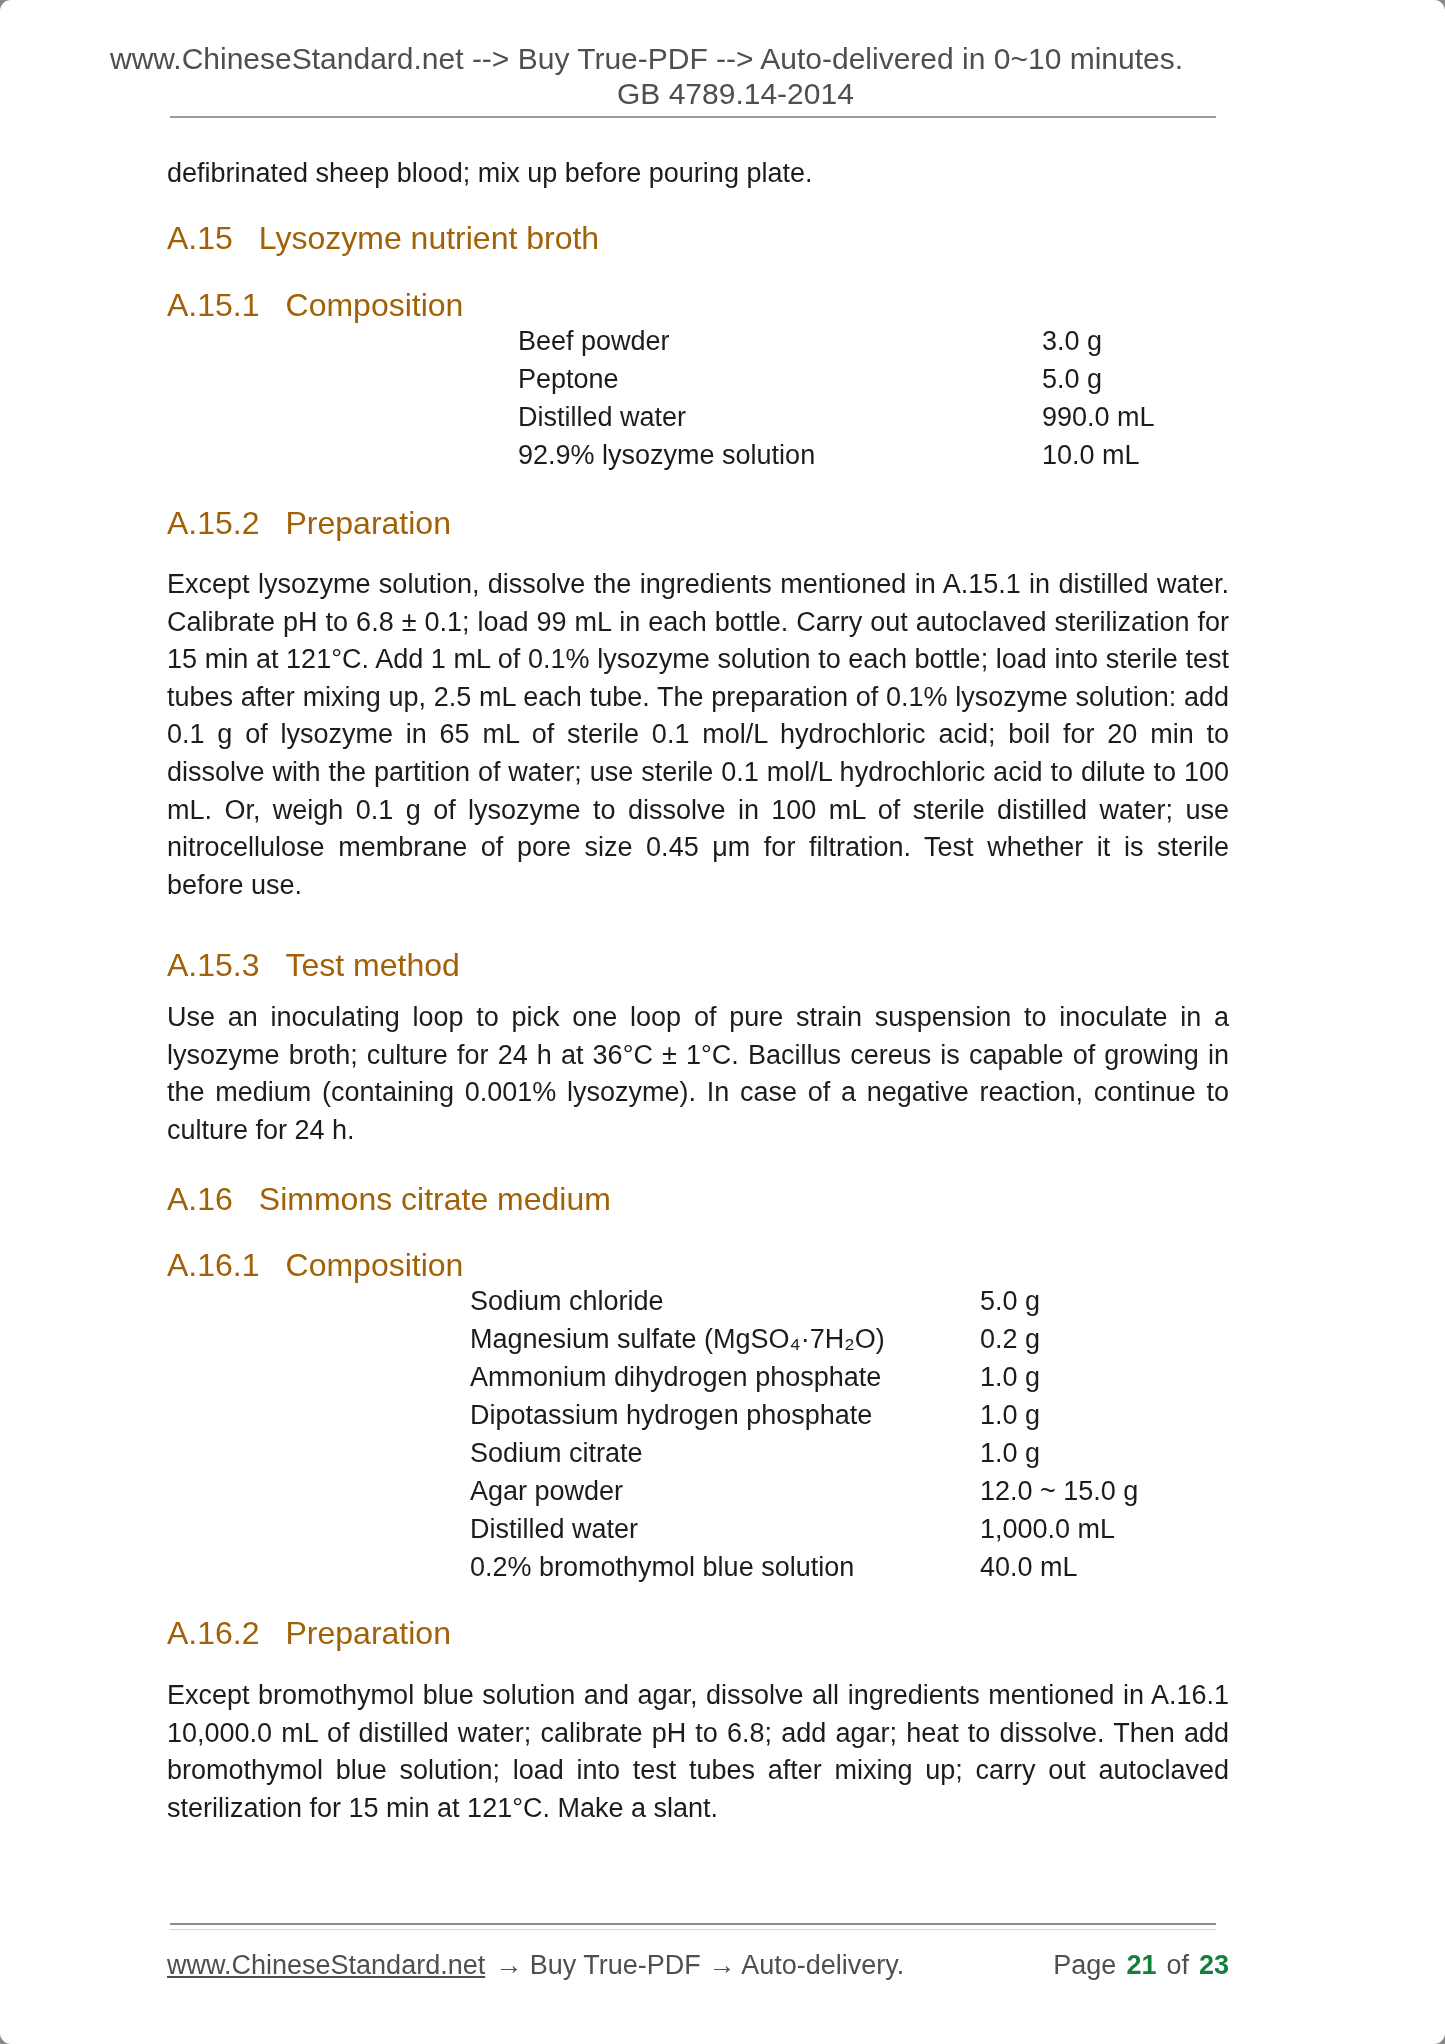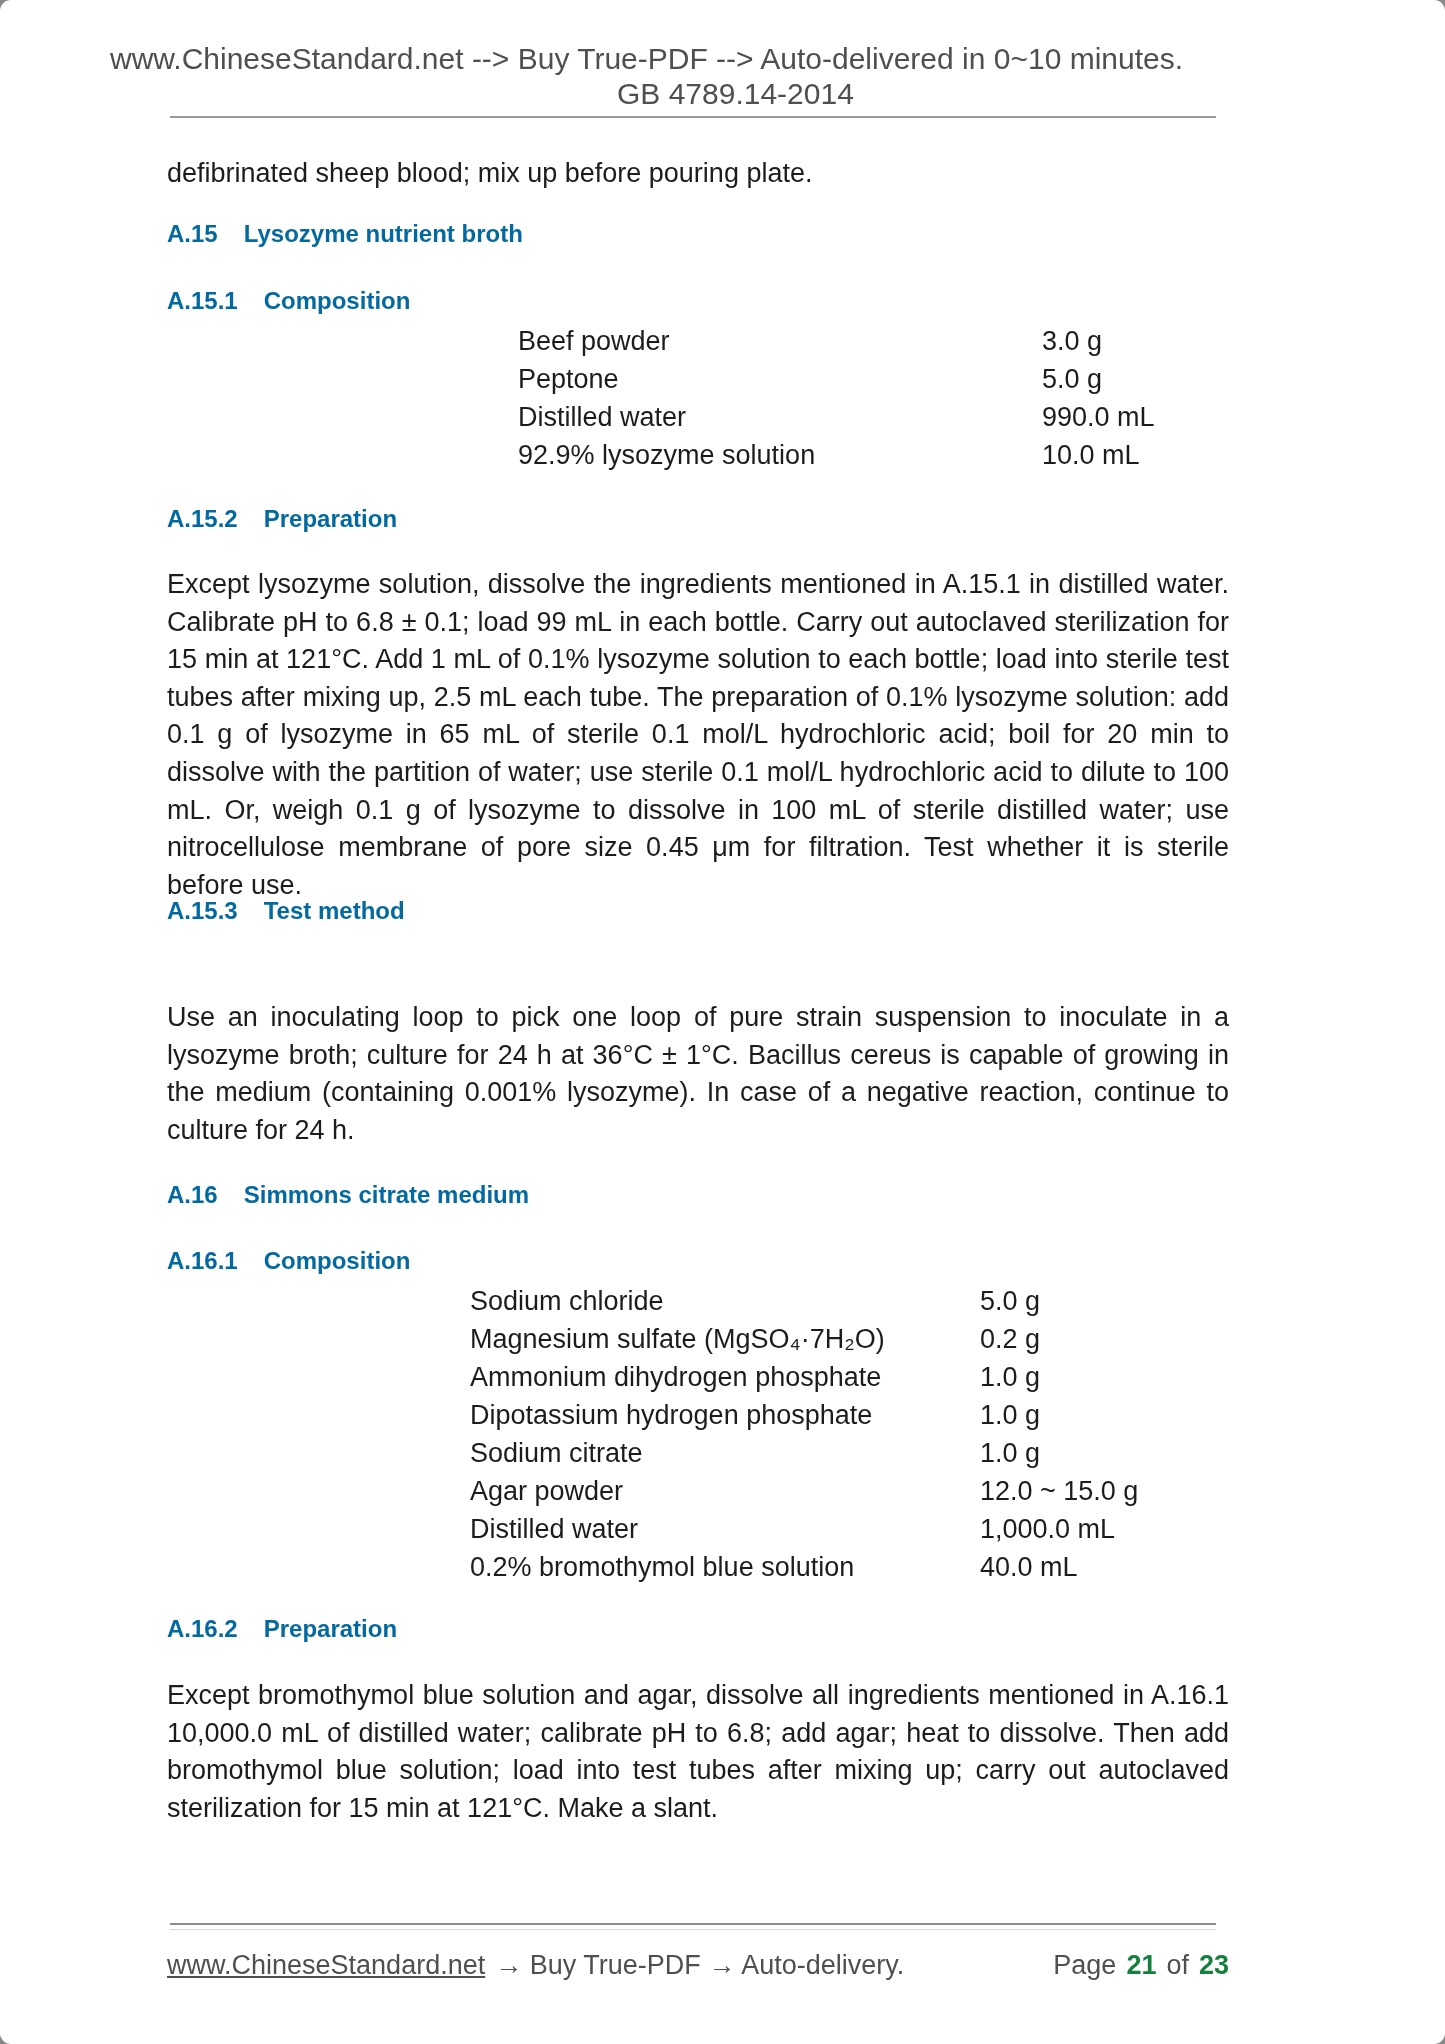--- a/index.html
+++ b/index.html
@@ -28,28 +28,28 @@
   .rule-top{
     top:116px;left:170px;width:1046px;
     border-top:2px solid #9a9a9a;
   }
   .body-text{
     font-size:27px;line-height:37.6px;color:#1c1c1c;
   }
   .intro{top:155px;left:167px;width:1062px;}
   .heading{
     left:167px;
-    font-size:24px;font-weight:bold;color:#0369a1;
+    font-size:32px;font-weight:normal;color:#a16207;
     white-space:nowrap;
   }
   .h-num{display:inline-block;margin-right:26px;}
   .h-a15{top:220px;}
   .h-a151{top:287px;}
   .h-a152{top:505px;}
-  .h-a153{top:897px;}
+  .h-a153{top:947px;}
   .h-a16{top:1181px;}
   .h-a161{top:1247px;}
   .h-a162{top:1615px;}
   .para{
     left:167px;width:1062px;
     text-align:justify;
   }
   .p-a152{top:566px;}
   .p-a153{top:999px;}
   .p-a162{top:1677px;}

